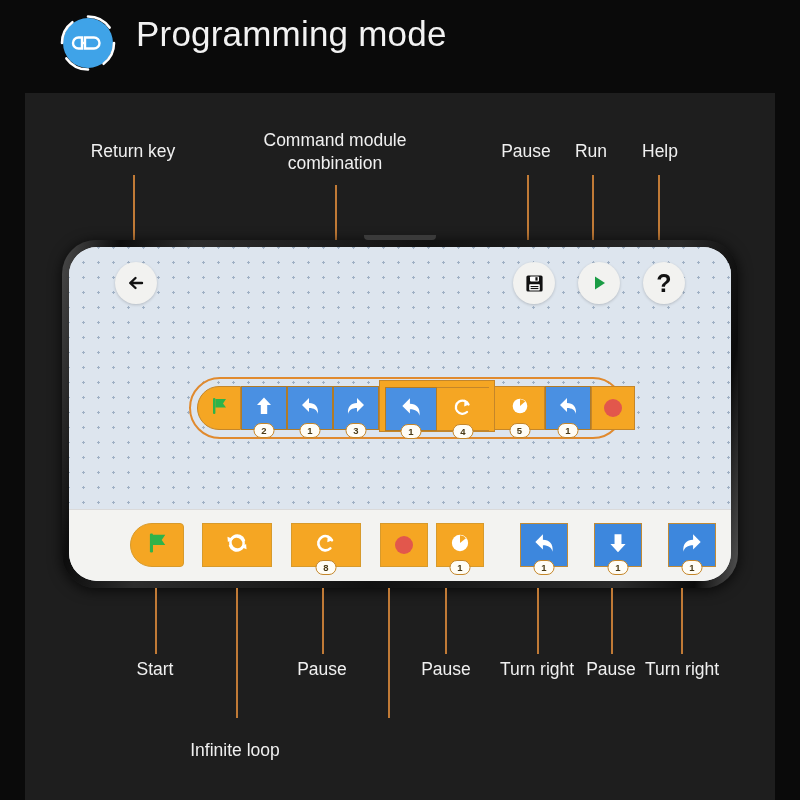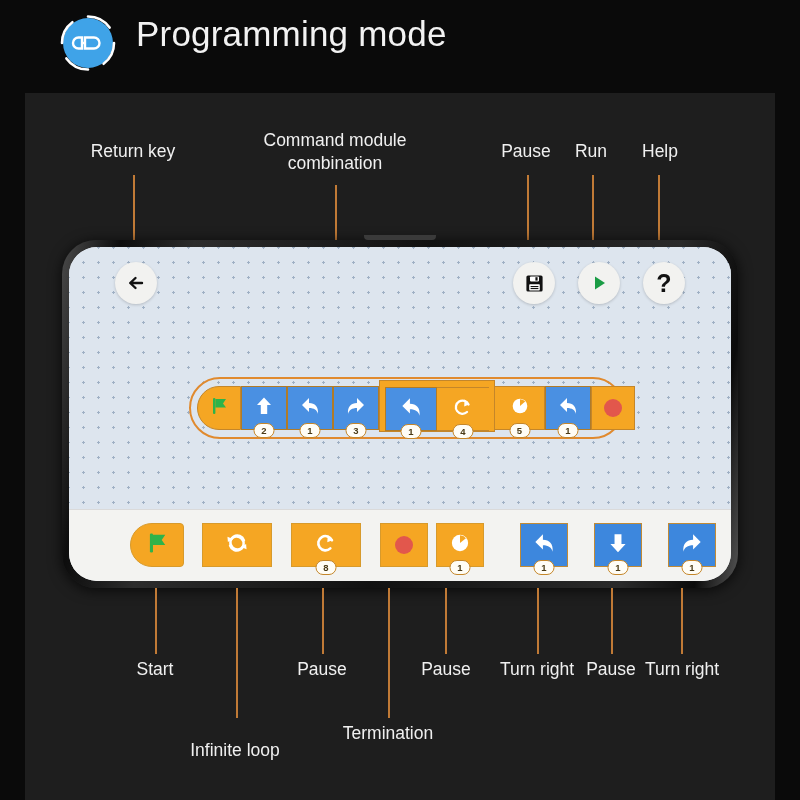--- a/index.html
+++ b/index.html
@@ -378,21 +378,20 @@
   <div class="leader" style="left:155px; top:588px; height:66px;"></div>
   <div class="callout" style="left:105px; top:658px; width:100px;">Start</div>
 
   <div class="leader" style="left:236px; top:588px; height:130px;"></div>
   <div class="callout" style="left:172px; top:722px; width:126px;margin-top:17px;">Infinite loop</div>
 
   <div class="leader" style="left:322px; top:588px; height:66px;"></div>
   <div class="callout" style="left:272px; top:658px; width:100px;">Pause</div>
 
   <div class="leader" style="left:388px; top:588px; height:130px;"></div>
-  <div class="callout" style="left:325px; top:722px; width:126px;">Termination</div>
 
   <div class="leader" style="left:445px; top:588px; height:66px;"></div>
   <div class="callout" style="left:400px; top:658px; width:92px;">Pause</div>
 
   <div class="leader" style="left:537px; top:588px; height:66px;"></div>
   <div class="callout" style="left:490px; top:658px; width:94px;">Turn right</div>
 
   <div class="leader" style="left:611px; top:588px; height:66px;"></div>
   <div class="callout" style="left:578px; top:658px; width:66px;">Pause</div>
 

